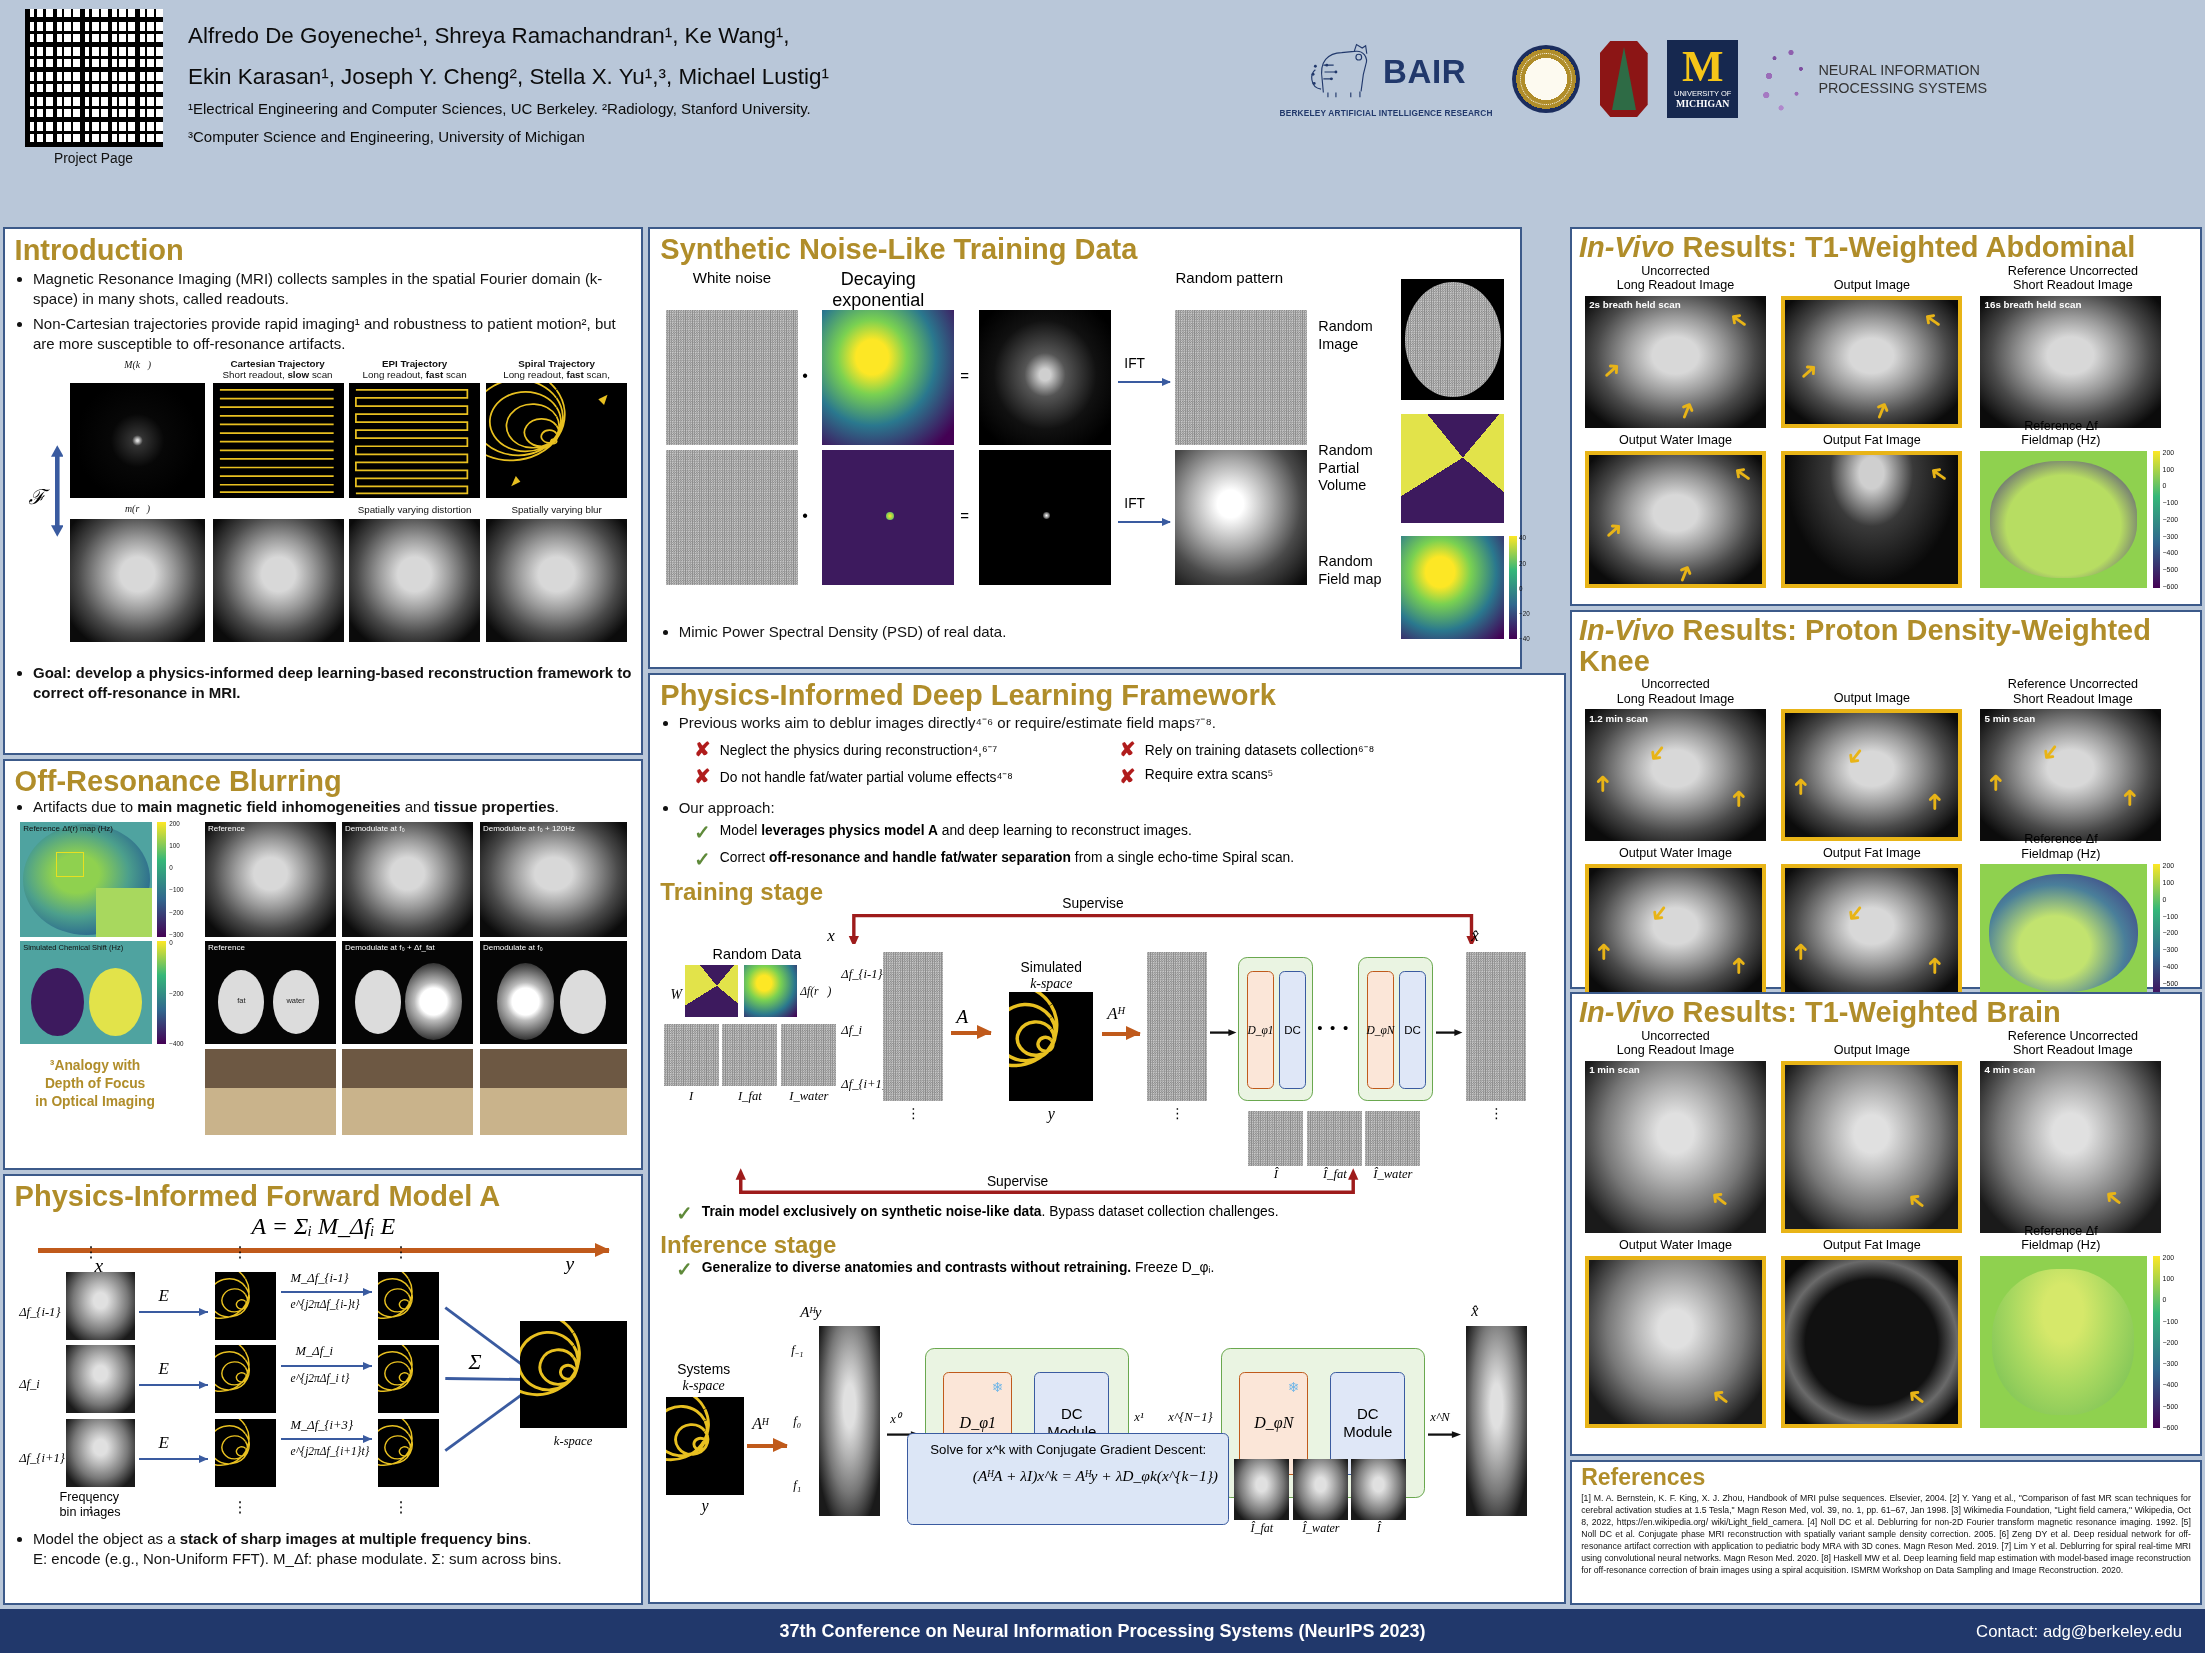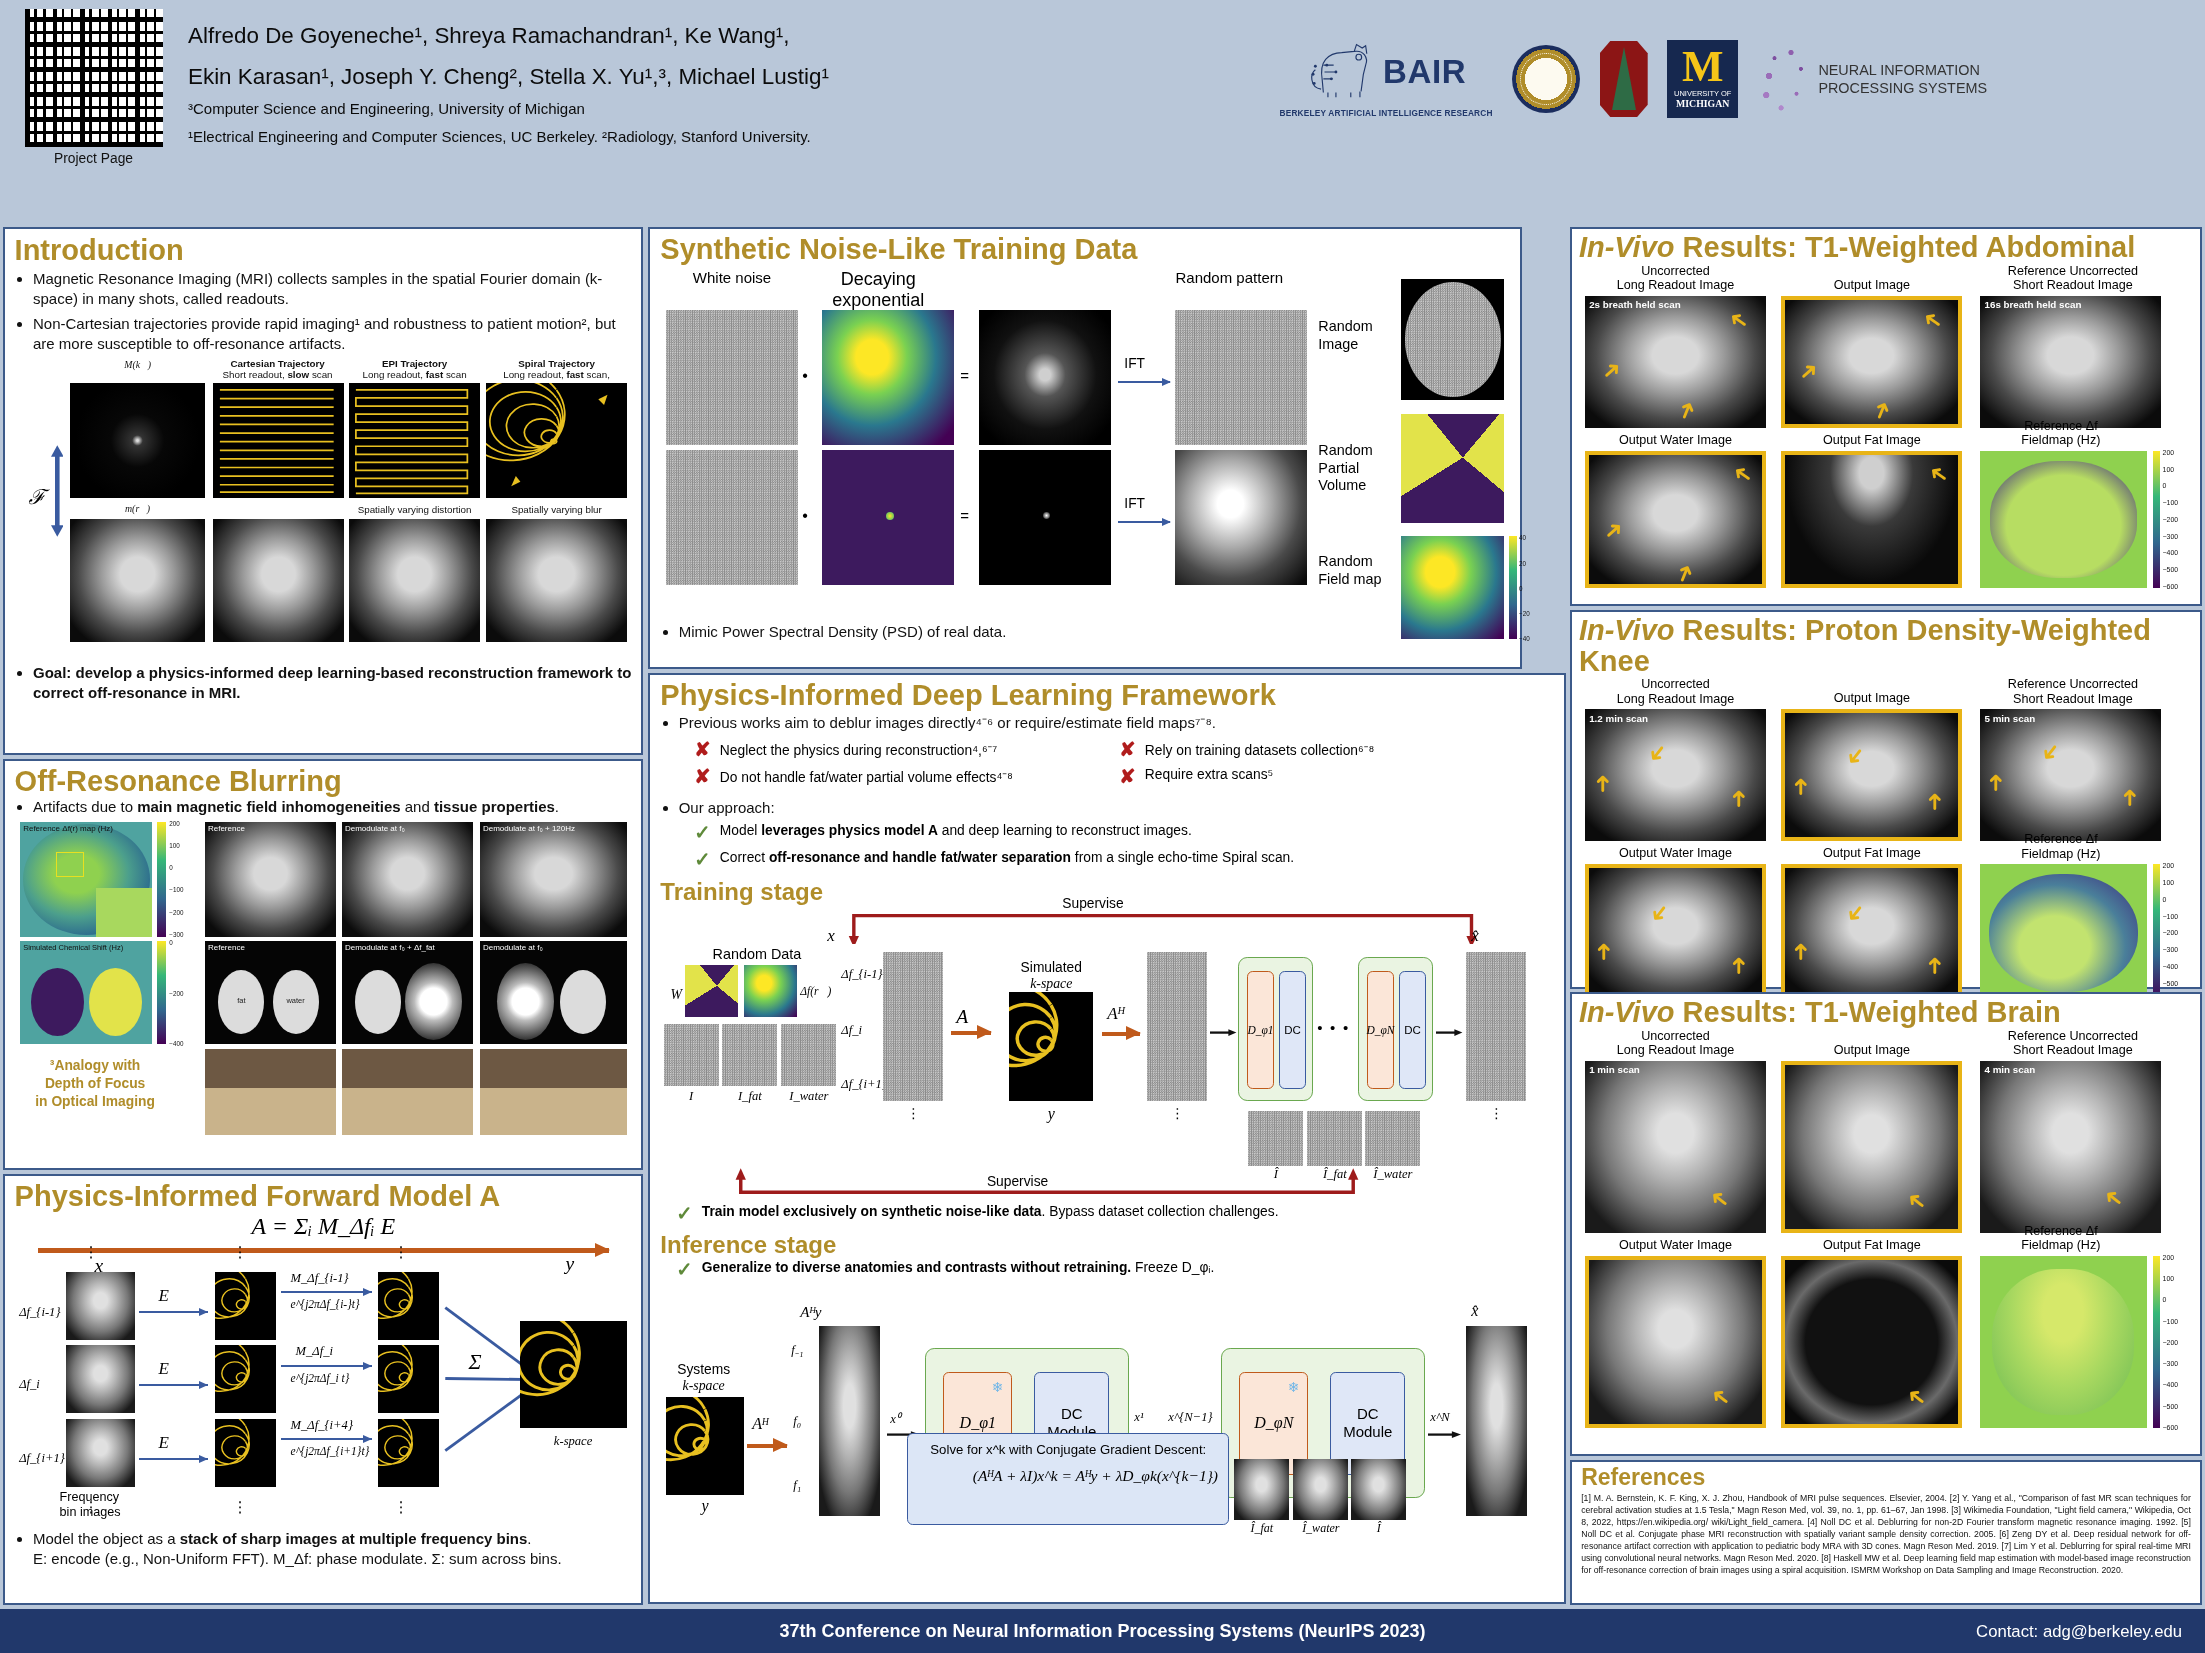--- a/index.html
+++ b/index.html
@@ -98,22 +98,22 @@
 <body>
 
 <div class="header">
   <div class="qr-wrap">
     <div class="qr"></div>
     <div class="qr-label">Project Page</div>
   </div>
   <div class="title-block">
     <div class="authors">Alfredo De Goyeneche¹, Shreya Ramachandran¹, Ke Wang¹,</div>
     <div class="authors">Ekin Karasan¹, Joseph Y. Cheng², Stella X. Yu¹,³, Michael Lustig¹</div>
+    <div class="affil">¹Electrical Engineering and Computer Sciences, UC Berkeley. ²Radiology, Stanford University.</div>
     <div class="affil">³Computer Science and Engineering, University of Michigan</div>
-    <div class="affil">¹Electrical Engineering and Computer Sciences, UC Berkeley. ²Radiology, Stanford University.</div>
   </div>
   <div class="logos">
     <div class="logo-bair">
       <div class="bair-row">
         <svg class="bear" viewBox="0 0 120 112">
           <g fill="none" stroke="#21386b" stroke-width="2">
             <path d="M30 92 L28 70 Q24 46 34 34 Q44 22 62 22 L84 20 Q96 18 102 26 Q108 34 104 44 L100 60 L96 90"></path>
             <path d="M84 20 L88 8 L98 14 L104 10 L106 24"></path>
             <circle cx="92" cy="30" r="5"></circle>
             <path d="M38 92 L38 100 M52 92 L52 100 M78 92 L78 100 M94 90 L94 100"></path>
@@ -343,21 +343,21 @@
     <div class="imgbox spiral" style="position:absolute;left:200px;top:161px;width:61px;height:68px;">
       <svg viewBox="0 0 106 118">
           <path fill="none" stroke="#e8c020" stroke-width="2.5" d="M53 59 m0,-8 a9,8 0 1,1 -0.2,-0.2 M53 59 m0,-20 a22,20 0 1,1 -0.2,-0.3 M53 59 m0,-33 a35,33 0 1,1 -0.3,-0.4 M53 59 m0,-47 a49,46 0 1,1 -0.3,-0.5"></path>
         </svg>
     </div>
 
     <div style="position:absolute;left:276px;top:12.6px;font-size:12.6px;" class="mathi">M_Δf_{i-1}</div>
     <div style="position:absolute;left:276px;top:40px;font-size:11.5px;" class="mathi">e^{j2πΔf_{i-}t}</div>
     <div style="position:absolute;left:281px;top:86px;font-size:12.6px;" class="mathi">M_Δf_i</div>
     <div style="position:absolute;left:276px;top:114px;font-size:11.5px;" class="mathi">e^{j2πΔf_i t}</div>
-    <div style="position:absolute;left:276px;top:160px;font-size:12.6px;" class="mathi">M_Δf_{i+4}</div>
+    <div style="position:absolute;left:276px;top:160px;font-size:12.6px;" class="mathi">M_Δf_{i+3}</div>
     <div style="position:absolute;left:276px;top:187px;font-size:11.5px;" class="mathi">e^{j2πΔf_{i+1}t}</div>
     <div class="blue-arrow" style="position:absolute;left:266px;top:33px;width:91px;"></div>
     <div class="blue-arrow" style="position:absolute;left:266px;top:107px;width:91px;"></div>
     <div class="blue-arrow" style="position:absolute;left:266px;top:180px;width:91px;"></div>
 
     <div class="imgbox spiral" style="position:absolute;left:363px;top:13.8px;width:61px;height:68px;">
       <svg viewBox="0 0 106 118">
           <path fill="none" stroke="#e8c020" stroke-width="2.5" d="M53 59 m0,-8 a9,8 0 1,1 -0.2,-0.2 M53 59 m0,-20 a22,20 0 1,1 -0.2,-0.3 M53 59 m0,-33 a35,33 0 1,1 -0.3,-0.4 M53 59 m0,-47 a49,46 0 1,1 -0.3,-0.5"></path>
         </svg>
     </div>

